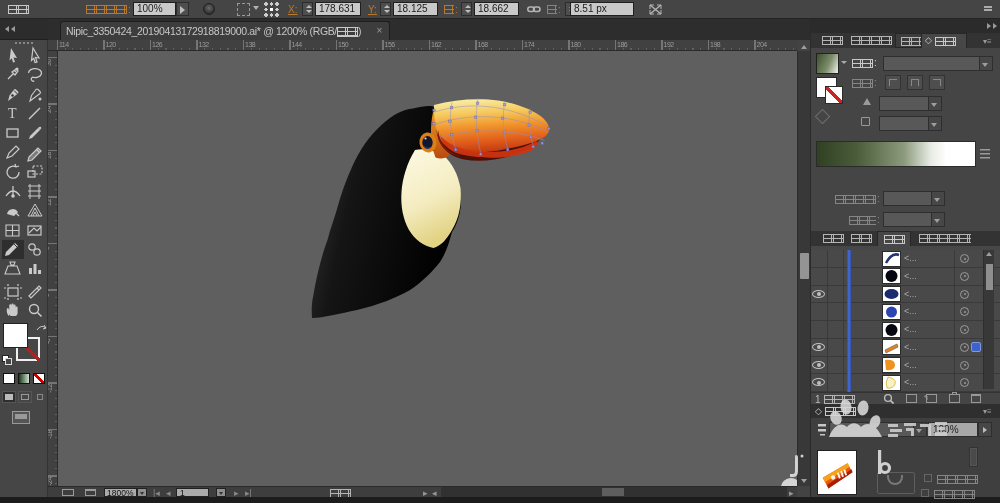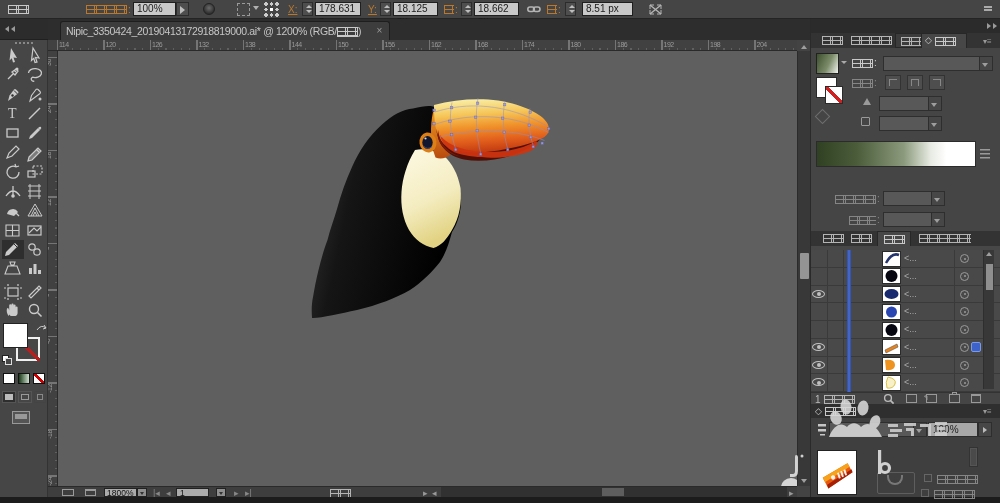--- a/index.html
+++ b/index.html
@@ -52,21 +52,21 @@
 
   <svg class="abs" style="left:527px;top:4px" width="14" height="11" viewBox="0 0 14 11">
       <g stroke="#b5b5b5" stroke-width="1.6" fill="none">
         <rect x="0.8" y="3" width="6.5" height="4.5" rx="2.2"></rect>
         <rect x="6.5" y="3" width="6.5" height="4.5" rx="2.2"></rect>
       </g>
     </svg>
   <span class="cjk orange abs" style="left:547px;top:5px;width:10px"></span>
     <span class="abs" style="left:558px;top:4px;color:#b9782d">:</span>
   <div class="spin" style="left:565px;top:2px"></div>
-  <div class="inbox" style="left:582px;top:2px;width:51px">8.51 px</div>
+  <div class="inbox" style="left:570px;top:2px;width:64px">8.51 px</div>
   <svg class="abs" style="left:648px;top:3px" width="15" height="13" viewBox="0 0 15 13">
       <g stroke="#b5b5b5" stroke-width="1.3" fill="none">
         <path d="M2,2 L13,11 M13,2 L2,11"></path>
         <path d="M2,2 l4,0 M2,2 l0,4 M13,11 l-4,0 M13,11 l0,-4 M13,2 l-4,0 M13,2 l0,4 M2,11 l4,0 M2,11 l0,-4" stroke-width="1"></path>
       </g>
     </svg>
   <span class="abs" style="left:984px;top:6px;width:8px;height:1.5px;background:#aaa"></span>
   <span class="abs" style="left:984px;top:9px;width:8px;height:1.5px;background:#aaa"></span>
 </div>
 

